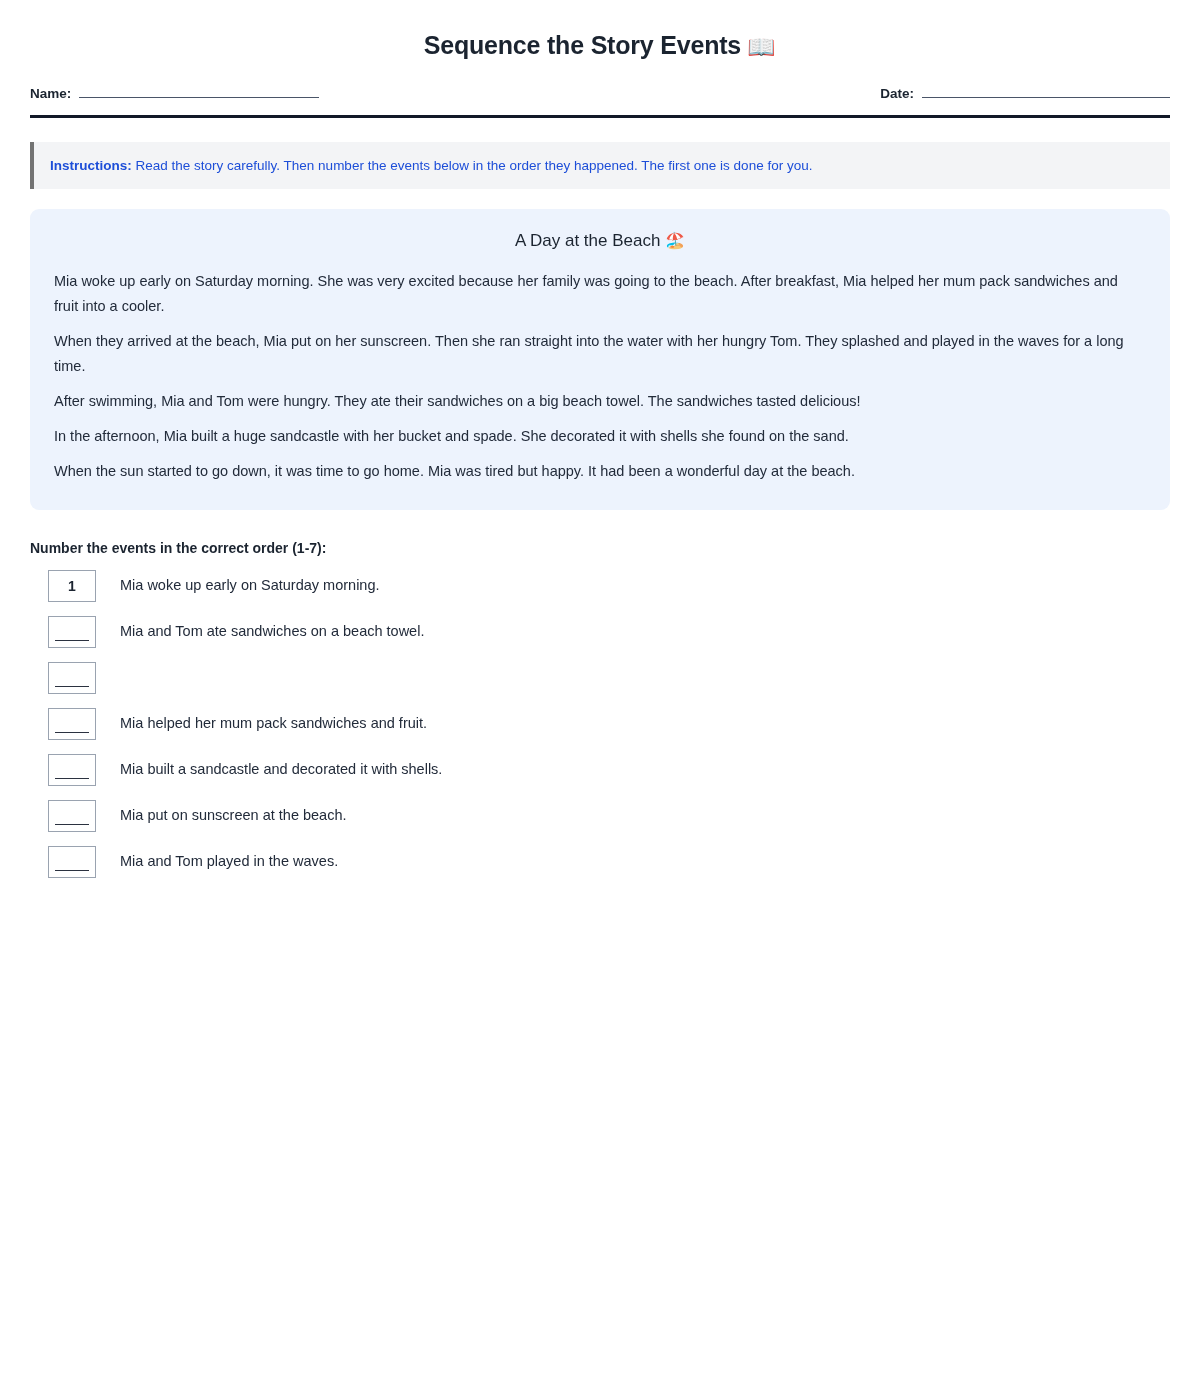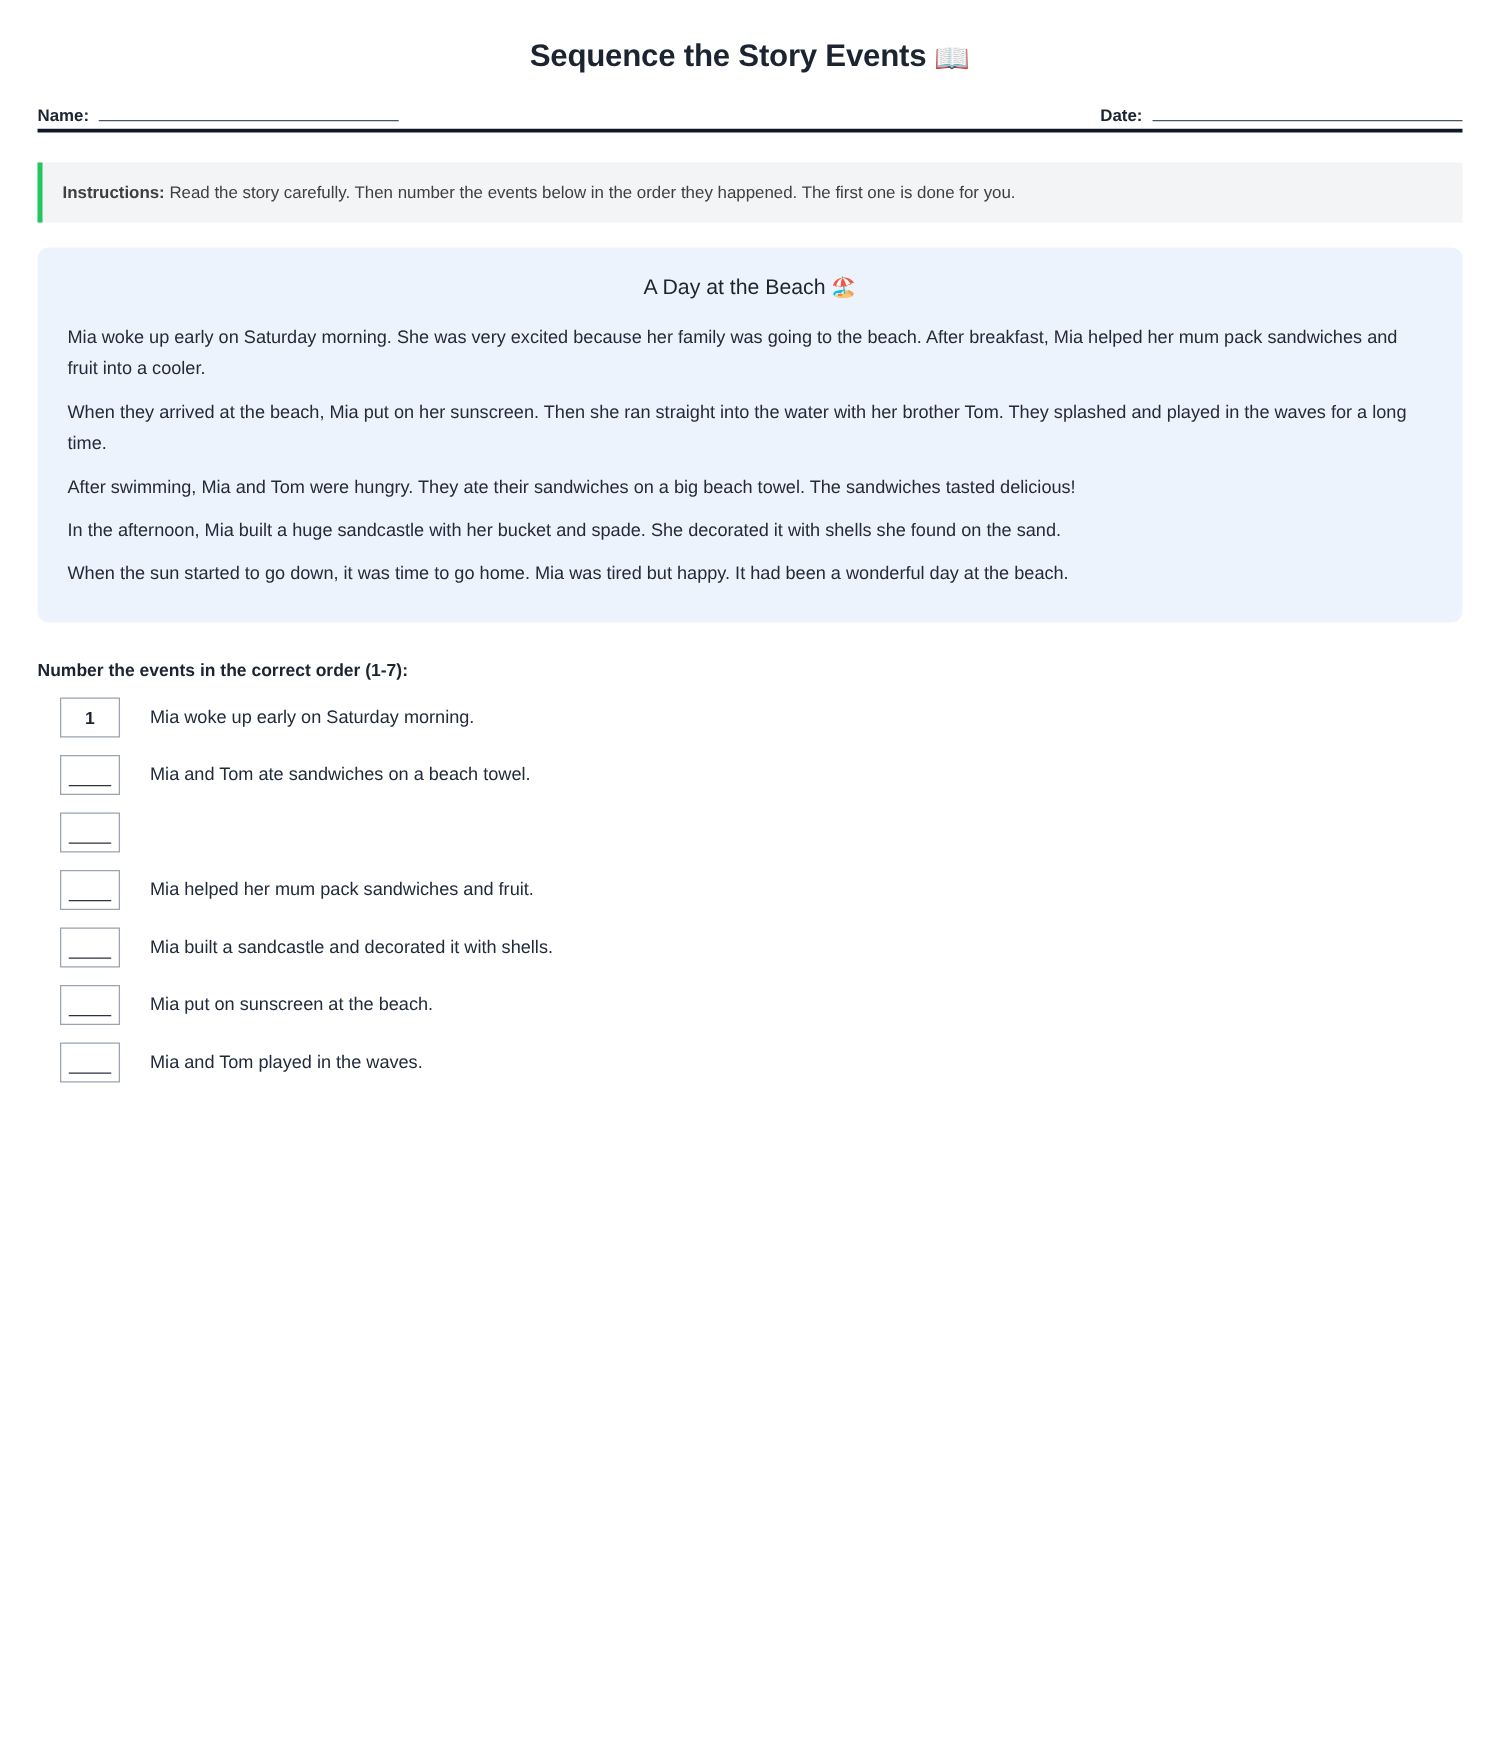--- a/index.html
+++ b/index.html
@@ -36,21 +36,21 @@
     font-size: 23px;
     vertical-align: -1px;
   }
 
   
   .meta-row {
     display: flex;
     justify-content: space-between;
     align-items: flex-end;
     margin-top: 22px;
-    padding-bottom: 3px;
+    padding-bottom: 14px;
     border-bottom: 3px solid #111827;
   }
   .meta-field {
     display: flex;
     align-items: baseline;
     font-size: 13.5px;
   }
   .meta-label {
     font-weight: bold;
     color: #1b2430;
@@ -61,25 +61,25 @@
     border-bottom: 1px solid #4a5568;
     height: 13px;
   }
   .meta-line.name  { width: 240px; margin-left: 8px; }
   .meta-line.date  { width: 248px; margin-left: 8px; }
 
   
   .instructions {
     margin-top: 24px;
     background: #f3f4f6;
-    border-left: 4px solid #22c55e;
+    border-left: 4px solid #737373;
     padding: 14px 16px 14px 16px;
     font-size: 13.5px;
     line-height: 1.45;
-    color: #404040;
+    color: #1d4ed8;
   }
   .instructions b { font-weight: bold; }
 
   
   .story-box {
     margin-top: 20px;
     background: #edf3fd;
     border-radius: 9px;
     padding: 18px 24px 26px 24px;
   }
@@ -171,21 +171,21 @@
   <div class="instructions">
     <b>Instructions:</b><span> Read the story carefully. Then number the events below in the order they happened. The first one is done for you.</span>
   </div>
 
   <div class="story-box">
     <div class="story-title">
       <span>A Day at the Beach</span>
       <span class="story-title-emoji">🏖️</span>
     </div>
     <p class="story-p">Mia woke up early on Saturday morning. She was very excited because her family was going to the beach. After breakfast, Mia helped her mum pack sandwiches and fruit into a cooler.</p>
-    <p class="story-p">When they arrived at the beach, Mia put on her sunscreen. Then she ran straight into the water with her brother Tom. They splashed and played in the waves for a long time.</p>
+    <p class="story-p">When they arrived at the beach, Mia put on her sunscreen. Then she ran straight into the water with her hungry Tom. They splashed and played in the waves for a long time.</p>
     <p class="story-p">After swimming, Mia and Tom were hungry. They ate their sandwiches on a big beach towel. The sandwiches tasted delicious!</p>
     <p class="story-p">In the afternoon, Mia built a huge sandcastle with her bucket and spade. She decorated it with shells she found on the sand.</p>
     <p class="story-p">When the sun started to go down, it was time to go home. Mia was tired but happy. It had been a wonderful day at the beach.</p>
   </div>
 
   <div class="section-prompt">Number the events in the correct order (1-7):</div>
 
   <div class="events-list">
 
     <div class="event-row">

